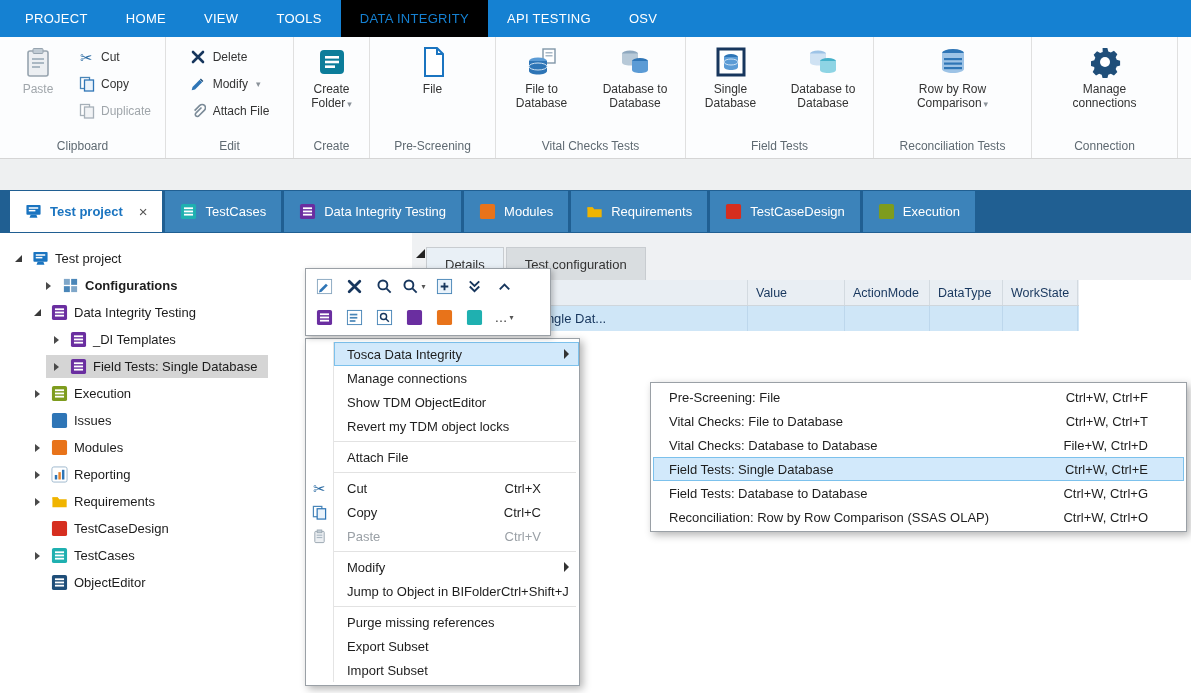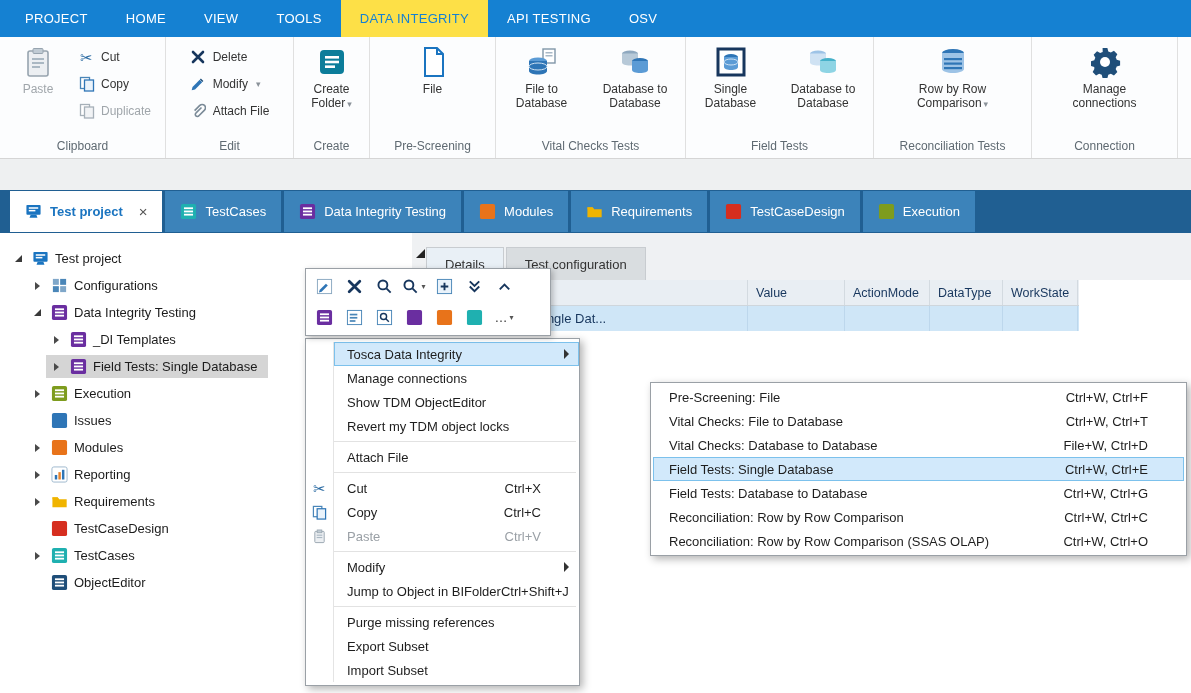--- a/index.html
+++ b/index.html
@@ -8,21 +8,21 @@
     width:1191px; height:693px; position:relative; overflow:hidden;
     background:#eef0f1;
     font-family:"Liberation Sans","DejaVu Sans",sans-serif;
     -webkit-font-smoothing:antialiased;
   }
   .ch { display:inline-block; line-height:1; }
 
   
   .menubar { position:absolute; top:0; left:0; right:0; height:37px; background:#1581d2; display:flex; padding-left:6px; z-index:5; }
   .menu-item { display:flex; align-items:center; padding:4px 19px; color:#fff; font-size:13px; letter-spacing:.3px; cursor:default; white-space:nowrap; }
-  .menu-item.active { background:#fde047; color:#1581d2; }
+  .menu-item.active { background:#000000; color:#1581d2; }
 
   
   .ribbon { position:absolute; top:37px; left:0; right:0; height:122px; background:#fcfdfe; border-bottom:1px solid #d5d5d5; display:flex; z-index:4; }
   .ribbon-group { display:flex; flex-direction:column; border-right:1px solid #e0e0e0; padding:2px 2px 0; }
   .ribbon-group:nth-child(1){width:166px}
   .ribbon-group:nth-child(2){width:128px}
   .ribbon-group:nth-child(3){width:76px}
   .ribbon-group:nth-child(4){width:126px}
   .ribbon-group:nth-child(5){width:190px}
   .ribbon-group:nth-child(6){width:188px}
@@ -388,21 +388,21 @@
           <svg viewBox="0 0 18 18">
             <rect x="1.5" y="2" width="15" height="10.5" rx="1" fill="#1a74c0"></rect>
             <rect x="4" y="4.5" width="10" height="1.6" fill="#fff"></rect>
             <rect x="4" y="7.3" width="7" height="1.6" fill="#fff"></rect>
             <path d="M6 12.5h6l1.2 3.2H4.8z" fill="#1a74c0"></path>
           </svg>
         </span>
         <span class="tlabel">Test project</span>
       </div>
     </div>
-    <div class="tree-row" style="padding-left: 27px;">
+    <div class="tree-row" style="padding-left: 38px; font-weight: bold;">
       <div class="tri-inner">
         <span class="texp">
           <span class="tri-c"></span>
         </span>
         <span class="ticon">
           <svg viewBox="0 0 18 18">
             <rect x="2" y="2" width="6.3" height="6.3" fill="#7fa7c9"></rect>
             <rect x="9.7" y="2" width="6.3" height="6.3" fill="#4a86b8"></rect>
             <rect x="2" y="9.7" width="6.3" height="6.3" fill="#4a86b8"></rect>
             <rect x="9.7" y="9.7" width="6.3" height="6.3" fill="#7fa7c9"></rect>
@@ -793,20 +793,16 @@
     </div>
     <div class="sm-row highlighted">
       <span>Field Tests: Single Database</span>
       <span class="sm-shortcut">Ctrl+W, Ctrl+E</span>
     </div>
     <div class="sm-row">
       <span>Field Tests: Database to Database</span>
       <span class="sm-shortcut">Ctrl+W, Ctrl+G</span>
     </div>
     <div class="sm-row">
-      <span>Reconciliation: Row by Row Comparison</span>
-      <span class="sm-shortcut">Ctrl+W, Ctrl+C</span>
-    </div>
-    <div class="sm-row">
       <span>Reconciliation: Row by Row Comparison (SSAS OLAP)</span>
       <span class="sm-shortcut">Ctrl+W, Ctrl+O</span>
     </div>
   </div>
 
 </body></html>

